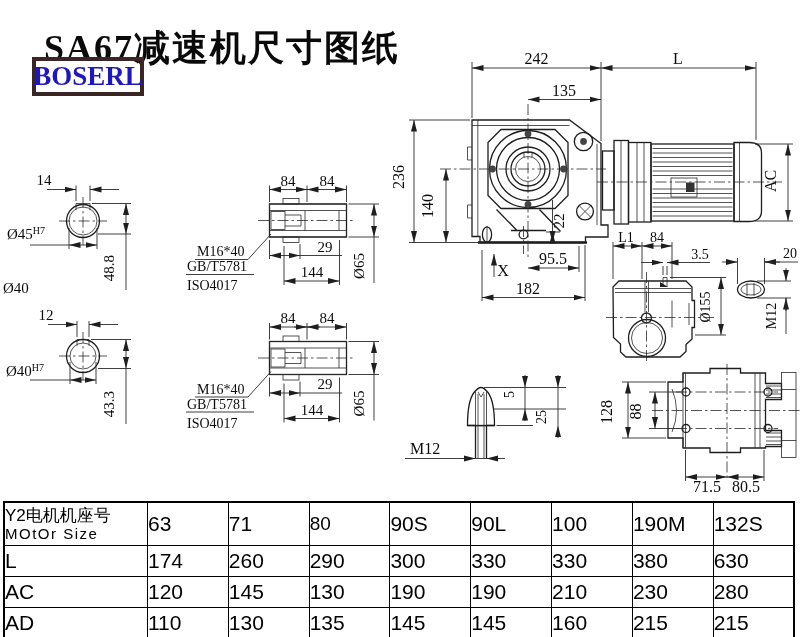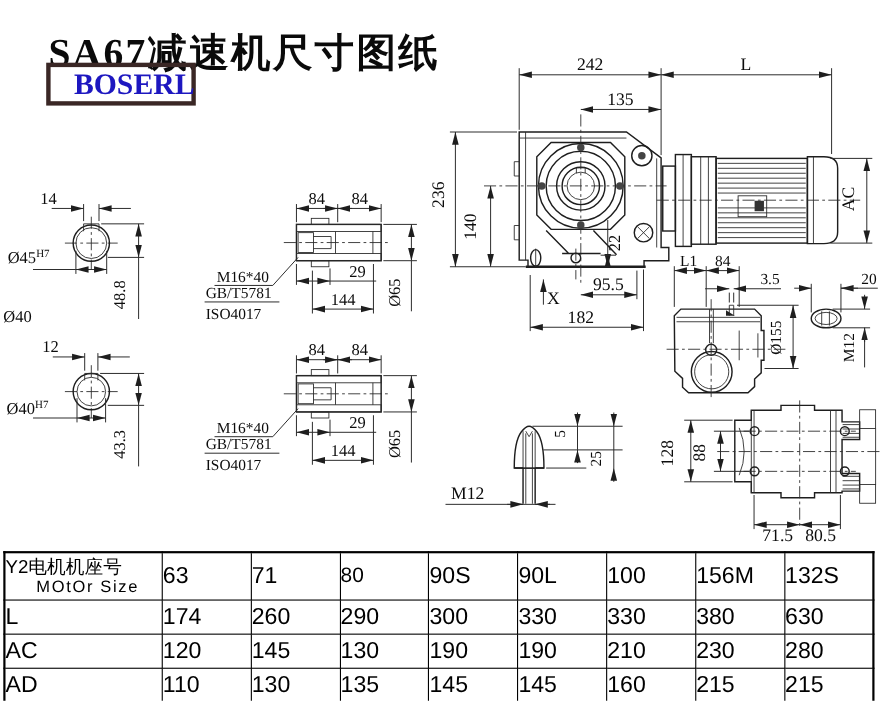--- a/index.html
+++ b/index.html
@@ -1,33 +1,33 @@
 <!DOCTYPE html>
 <html><head>
 <meta charset="utf-8">
 <style>
   html,body{margin:0;padding:0;}
   body{width:800px;height:637px;background:#fff;position:relative;font-family:"Liberation Sans",sans-serif;overflow:hidden;}
   .title{position:absolute;left:44px;top:24px;font-size:36px;font-weight:bold;color:#0a0a0a;letter-spacing:2px;font-family:"Liberation Serif",serif;white-space:nowrap;}
-  .logo{position:absolute;left:42px;top:57px;width:104px;height:31px;border:4px solid #3a2725;display:flex;align-items:center;justify-content:center;font-family:"Liberation Serif",serif;font-size:27px;font-weight:bold;color:#1d17c0;padding-left:24px;}
+  .logo{position:absolute;left:32px;top:57px;width:104px;height:31px;border:4px solid #3a2725;display:flex;align-items:center;justify-content:center;font-family:"Liberation Serif",serif;font-size:27px;font-weight:bold;color:#1d17c0;}
   svg{position:absolute;left:0;top:0;}
   .o{fill:none;stroke:#1e1e1e;stroke-width:1.3}
   .th{fill:none;stroke:#1e1e1e;stroke-width:2.4}
   .tn{fill:none;stroke:#2a2a2a;stroke-width:0.8}
   .d{fill:none;stroke:#2a2a2a;stroke-width:0.9}
   .cl{fill:none;stroke:#2a2a2a;stroke-width:0.8;stroke-dasharray:11 3 2.5 3}
   text.dm{font-family:"Liberation Serif",serif;font-size:15px;fill:#0c0c0c;text-anchor:middle}
   text.s14{font-size:14px}
   text.s16{font-size:16px}
   text.tas{text-anchor:start}
   table.dim-table{position:absolute;left:3px;top:501px;border-collapse:collapse;table-layout:fixed;width:792px;border:2.5px solid #000;}
   .dim-table td,.dim-table th{border:1.7px solid #000;text-align:left;vertical-align:middle;padding:0;color:#000;font-weight:normal;}
   .dim-table td{font-size:21px;}
   .hdr1{font-size:17px;line-height:19px;}
-  .hdr2{font-size:15px;letter-spacing:1.5px;line-height:17px;margin-left:28px;}
+  .hdr2{font-size:15px;letter-spacing:1.5px;line-height:17px;}
 </style>
 </head>
 <body>
 
 <div class="title">SA67减速机尺寸图纸</div>
 <div class="logo">BOSERL</div>
 
 <svg width="800" height="501" viewBox="0 0 800 501">
 <defs>
   <marker id="ar" viewBox="0 0 12 8" refX="11.5" refY="4" markerWidth="12" markerHeight="8" orient="auto-start-reverse" markerUnits="userSpaceOnUse">
@@ -332,21 +332,21 @@
         <th style="width: 142px; height: 42px;">
           <div class="hdr1">Y2电机机座号</div>
           <div class="hdr2">MOtOr Size</div>
         </th>
         <th style="font-size: 21px;">63</th>
         <th style="font-size: 21px;">71</th>
         <th style="font-size: 19px;">80</th>
         <th style="font-size: 21px;">90S</th>
         <th style="font-size: 21px;">90L</th>
         <th style="font-size: 21px; margin-top: 48px;">100</th>
-        <th style="font-size: 21px;">156M</th>
+        <th style="font-size: 21px;">190M</th>
         <th style="font-size: 21px;">132S</th>
       </tr>
       <tr>
         <td style="height: 30px;">L</td>
         <td>174</td>
         <td>260</td>
         <td>290</td>
         <td>300</td>
         <td>330</td>
         <td>330</td>

